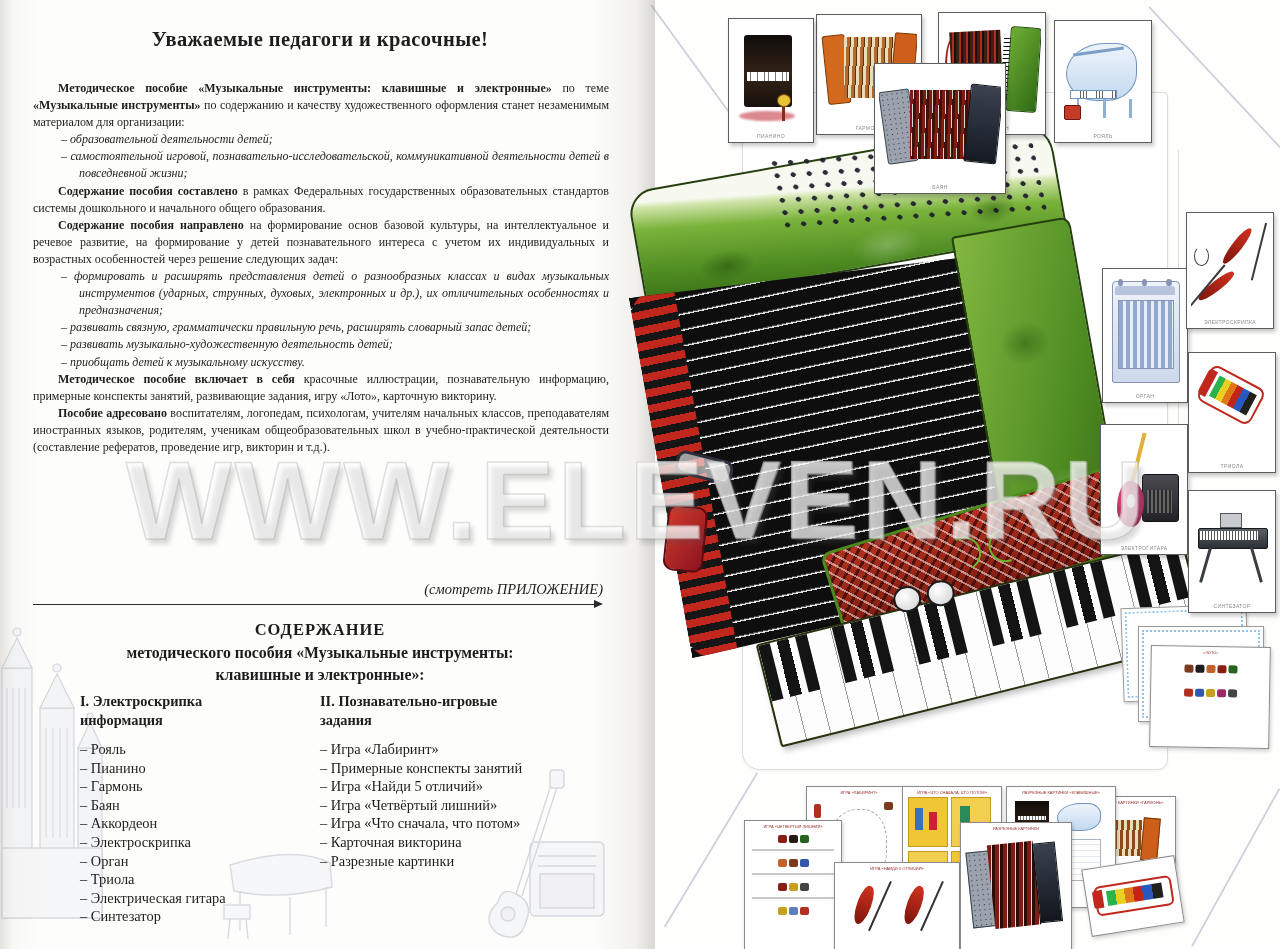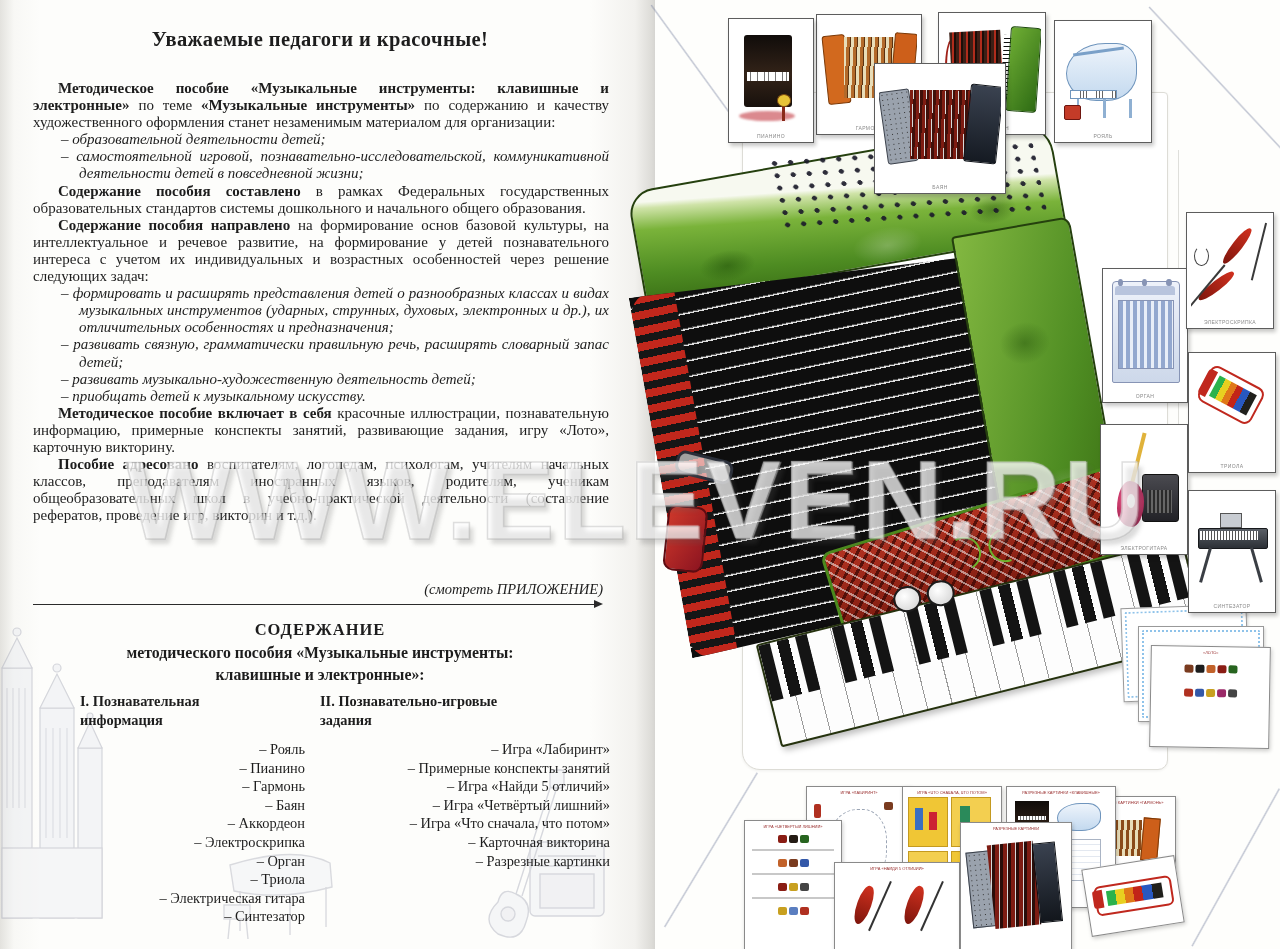--- a/index.html
+++ b/index.html
@@ -5,32 +5,32 @@
   html,body{margin:0;padding:0;background:#777;}
   .scan{position:relative;width:1280px;height:949px;background:#fdfdfb;overflow:hidden;
         font-family:"Liberation Serif","DejaVu Serif",serif;color:#1d1d1d;
         box-shadow:inset 0 0 14px rgba(0,0,0,.25);}
   .abs{position:absolute;}
 
   
   .page-left{left:0;top:0;width:660px;height:949px;
     background:linear-gradient(90deg,#e3e2de 0,#f8f8f5 14px,#fdfdfb 40px 590px,#f2f1ee 635px,#dcdbd7 652px,#cfcecb 658px);}
   .lp-title{left:33px;top:28px;width:574px;text-align:center;font-size:20.5px;font-weight:bold;letter-spacing:.4px;}
-  .textcol{left:33px;top:80px;width:576px;font-size:15px;line-height:17.1px;text-align:justify;}
+  .textcol{left:33px;top:80px;width:576px;font-size:12px;line-height:17.1px;text-align:justify;}
   .para{margin:0;text-indent:25px;}
   .bullet{margin:0 0 0 46px;text-indent:-18px;font-style:italic;}
   .appendix{left:33px;top:581px;width:570px;text-align:right;font-style:italic;font-size:14.5px;}
   .divider{left:33px;top:604px;width:568px;height:0;border-top:1.6px solid #2b2b2b;}
   .divider::after{content:"";position:absolute;right:-2px;top:-5px;border-left:9px solid #2b2b2b;
     border-top:4px solid transparent;border-bottom:4px solid transparent;}
   .toc-title{left:33px;top:620px;width:574px;text-align:center;font-weight:bold;font-size:16.5px;letter-spacing:1px;}
   .toc-sub{left:33px;width:574px;text-align:center;font-weight:bold;font-size:15.8px;}
   .toc-col{font-size:14.4px;line-height:18.6px;}
   .toc-head{font-weight:bold;line-height:19px;margin-bottom:10px;}
-  .toc-col .item{white-space:nowrap;text-align:right;}
+  .toc-col .item{white-space:nowrap;}
 
   
   .sketch{opacity:.55;}
 
   
   .watermark{left:126px;top:408px;width:1060px;font-family:"Liberation Sans","DejaVu Sans",sans-serif;
     font-weight:bold;font-size:112px;letter-spacing:3px;white-space:nowrap;
     color:rgba(255,255,255,.38);-webkit-text-stroke:1.5px rgba(150,150,150,.30);
     text-shadow:4px 5px 4px rgba(90,90,90,.22),-1px -1px 1px rgba(255,255,255,.65);
     z-index:40;pointer-events:none;margin-top:28px;}
@@ -222,21 +222,21 @@
 
     <div class="abs appendix">(смотреть ПРИЛОЖЕНИЕ)</div>
     <div class="abs divider"></div>
 
     <div class="abs toc-title">СОДЕРЖАНИЕ</div>
     <div class="abs toc-sub" style="top:644px">методического пособия «Музыкальные инструменты:</div>
     <div class="abs toc-sub" style="top:666px">клавишные и электронные»:</div>
 
     <div class="abs toc-col" style="left:80px;top:692px;width:225px">
       <div class="toc-head">
-        <div>I. Познавательная</div>
+        <div>I. Электроскрипка</div>
         <div>информация</div>
       </div>
       <div class="item">– Рояль</div>
       <div class="item">– Пианино</div>
       <div class="item">– Гармонь</div>
       <div class="item">– Баян</div>
       <div class="item">– Аккордеон</div>
       <div class="item">– Электроскрипка</div>
       <div class="item">– Орган</div>
       <div class="item">– Триола</div>

